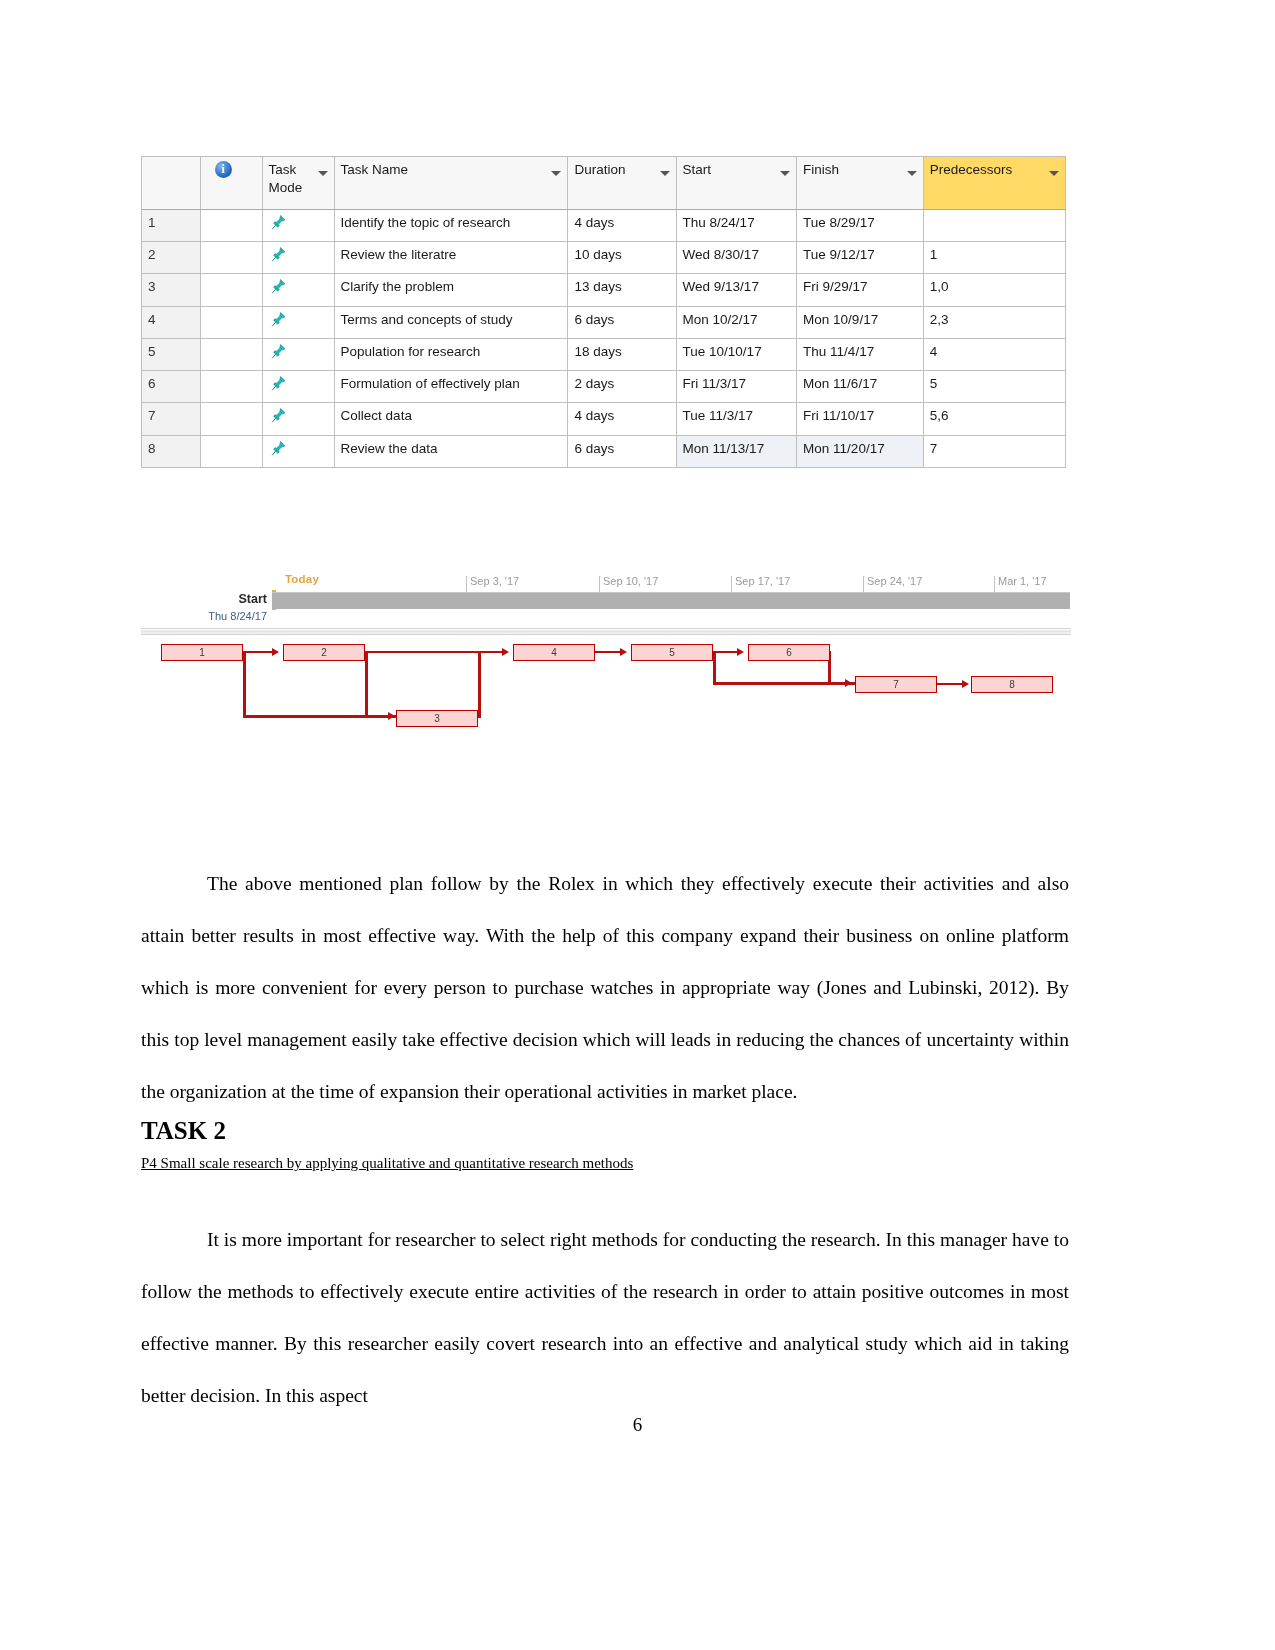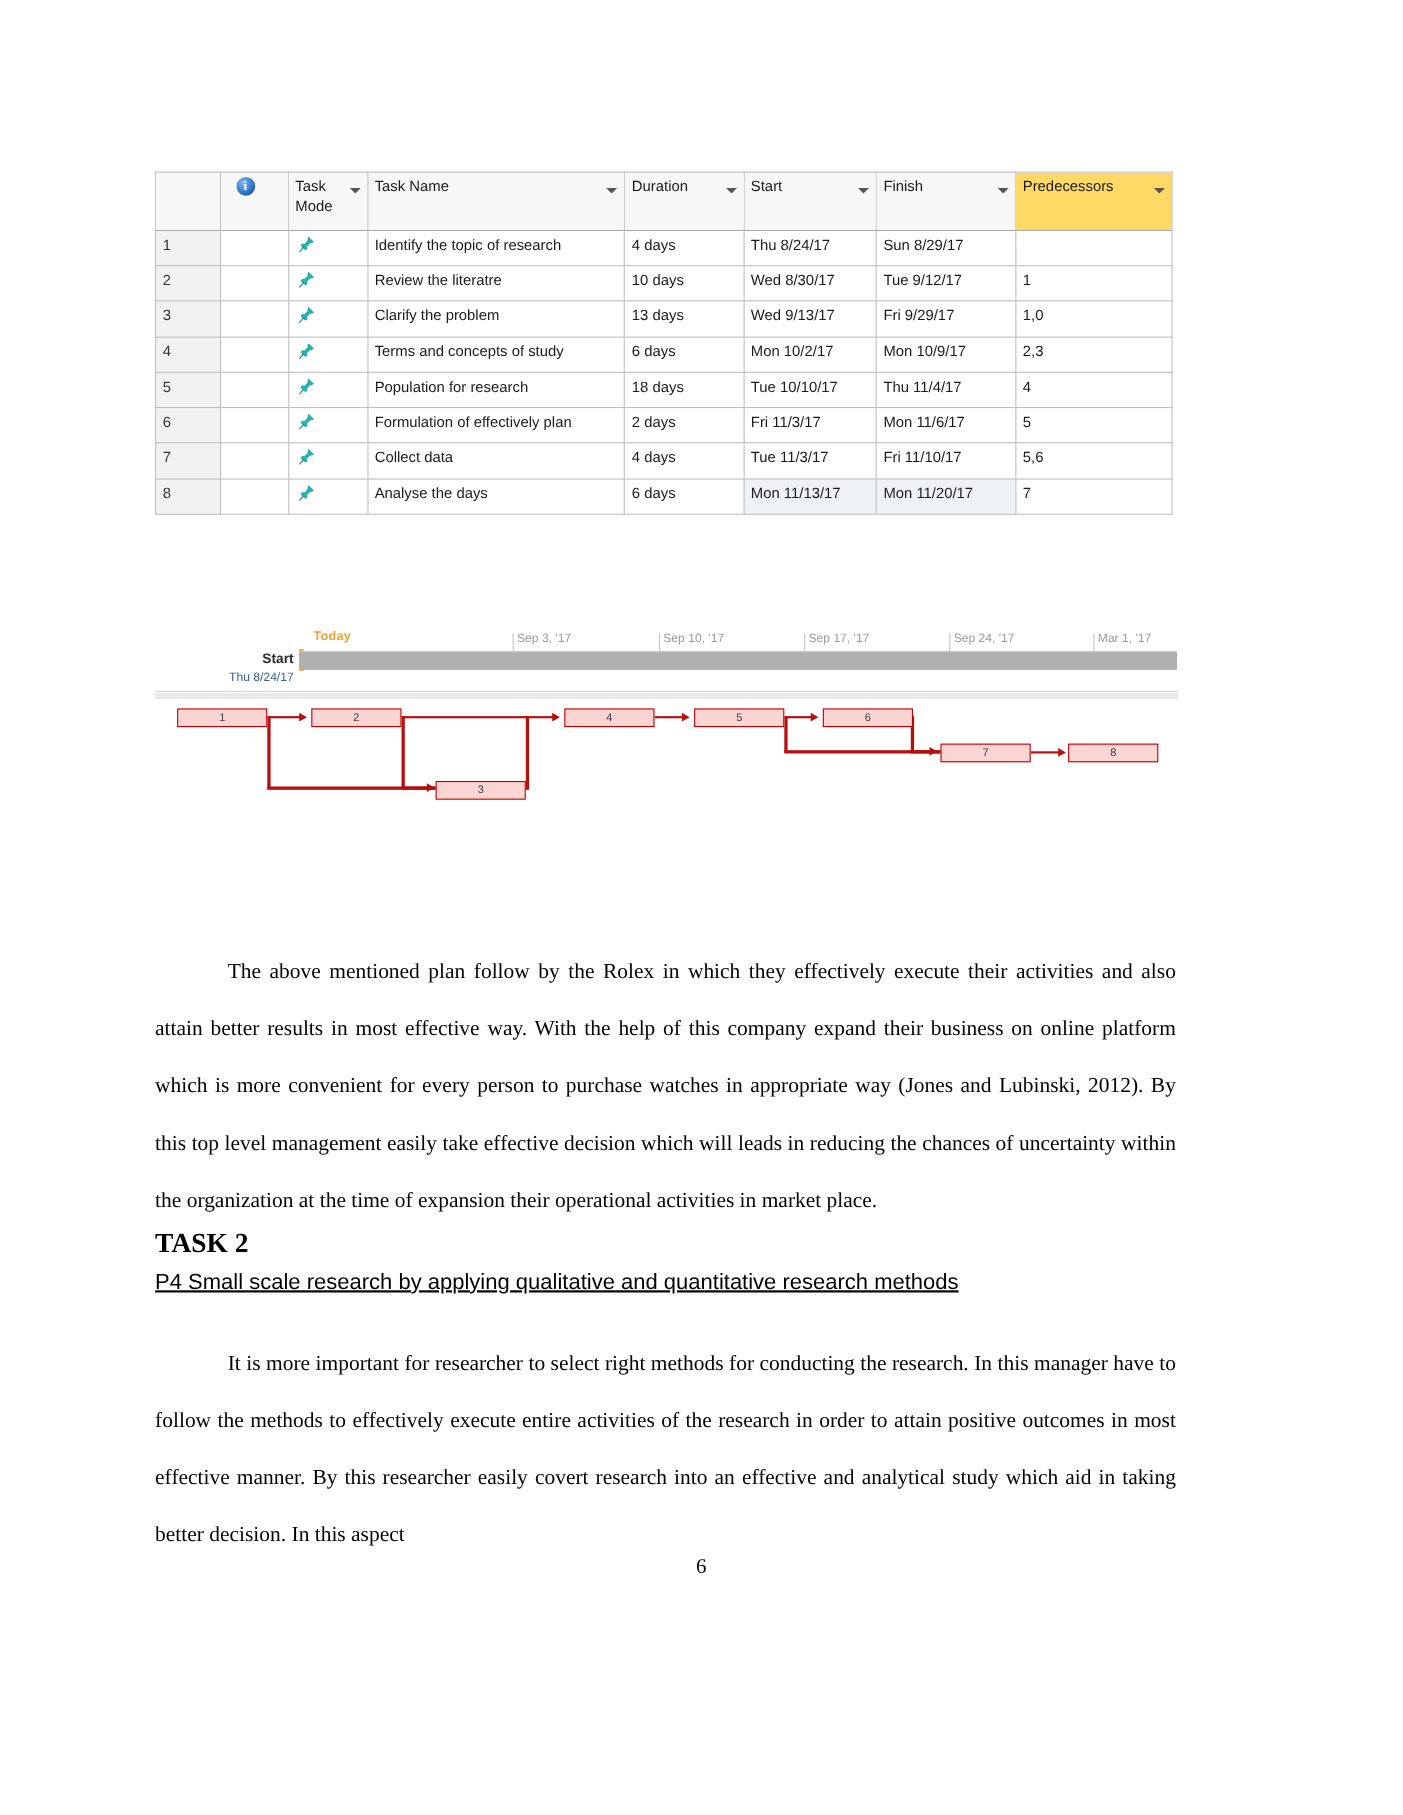--- a/index.html
+++ b/index.html
@@ -180,23 +180,23 @@
   .body-text.p1{top:838px;}
   .indent{display:inline-block;width:66px;}
   .h-task{
     position:absolute;left:141px;top:1096px;
     font-size:25px;font-weight:bold;
     font-family:"Liberation Serif", serif;
     text-align:right;
   }
   .h-sub{
     position:absolute;left:141px;top:1155px;
-    font-size:20px;
+    font-size:15px;
     text-decoration:underline;
-    font-family:Liberation Sans, sans-serif;
+    font-family:Liberation Serif, serif;
   }
   .body-text.p2{top:1194px;}
   .pagenum{
     position:absolute;
     left:0;top:1414px;
     width:1275px;text-align:center;
     font-size:19px;
     font-family:"Liberation Serif", serif;
   }
 </style>
@@ -254,21 +254,21 @@
       <tr>
             <td class="id-cell">1</td>
             <td></td>
             <td class="mode-cell"><span class="pin-icon"><svg width="18" height="18" viewBox="0 0 18 18">
                   <path d="M11.5 1.5 L16 6 L12.6 7.1 L9.6 10.1 L10.2 12 L8.6 13.2 L4.6 9.2 L5.9 7.7 L7.7 8.2 L10.7 5.2 Z" fill="#1fb8b8" stroke="#0e8c8c" stroke-width="0.6"></path>
                   <path d="M7.4 10.3 L3.2 15.2" stroke="#0e8c8c" stroke-width="1" fill="none"></path>
                 </svg></span></td>
             <td>Identify the topic of research</td>
             <td>4 days</td>
             <td class="">Thu 8/24/17</td>
-            <td class="">Sun 8/29/17</td>
+            <td class="">Tue 8/29/17</td>
             <td></td>
           </tr>
           <tr>
             <td class="id-cell">2</td>
             <td></td>
             <td class="mode-cell"><span class="pin-icon"><svg width="18" height="18" viewBox="0 0 18 18">
                   <path d="M11.5 1.5 L16 6 L12.6 7.1 L9.6 10.1 L10.2 12 L8.6 13.2 L4.6 9.2 L5.9 7.7 L7.7 8.2 L10.7 5.2 Z" fill="#1fb8b8" stroke="#0e8c8c" stroke-width="0.6"></path>
                   <path d="M7.4 10.3 L3.2 15.2" stroke="#0e8c8c" stroke-width="1" fill="none"></path>
                 </svg></span></td>
             <td>Review the literatre</td>
@@ -342,21 +342,21 @@
             <td class="">Fri 11/10/17</td>
             <td>5,6</td>
           </tr>
           <tr class="row-last">
             <td class="id-cell">8</td>
             <td></td>
             <td class="mode-cell"><span class="pin-icon"><svg width="18" height="18" viewBox="0 0 18 18">
                   <path d="M11.5 1.5 L16 6 L12.6 7.1 L9.6 10.1 L10.2 12 L8.6 13.2 L4.6 9.2 L5.9 7.7 L7.7 8.2 L10.7 5.2 Z" fill="#1fb8b8" stroke="#0e8c8c" stroke-width="0.6"></path>
                   <path d="M7.4 10.3 L3.2 15.2" stroke="#0e8c8c" stroke-width="1" fill="none"></path>
                 </svg></span></td>
-            <td>Analyse the days</td>
+            <td>Review the data</td>
             <td>6 days</td>
             <td class="shade">Mon 11/13/17</td>
             <td class="shade">Mon 11/20/17</td>
             <td>7</td>
           </tr>
         </tbody>
     </table>
   </div>
 
   <div class="timeline">

